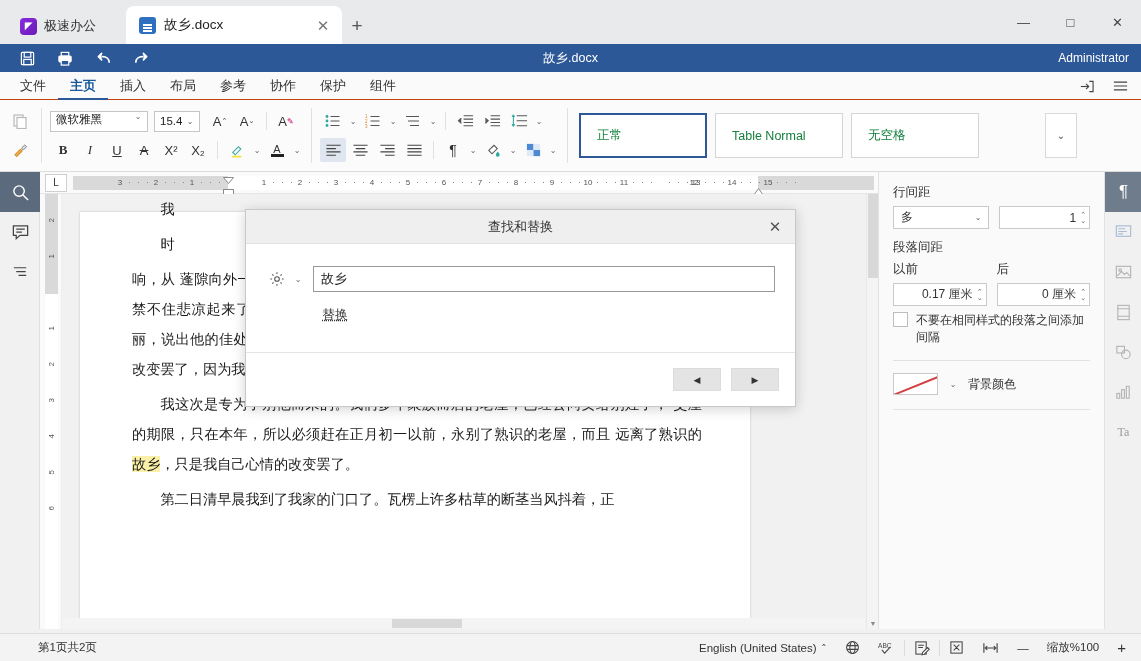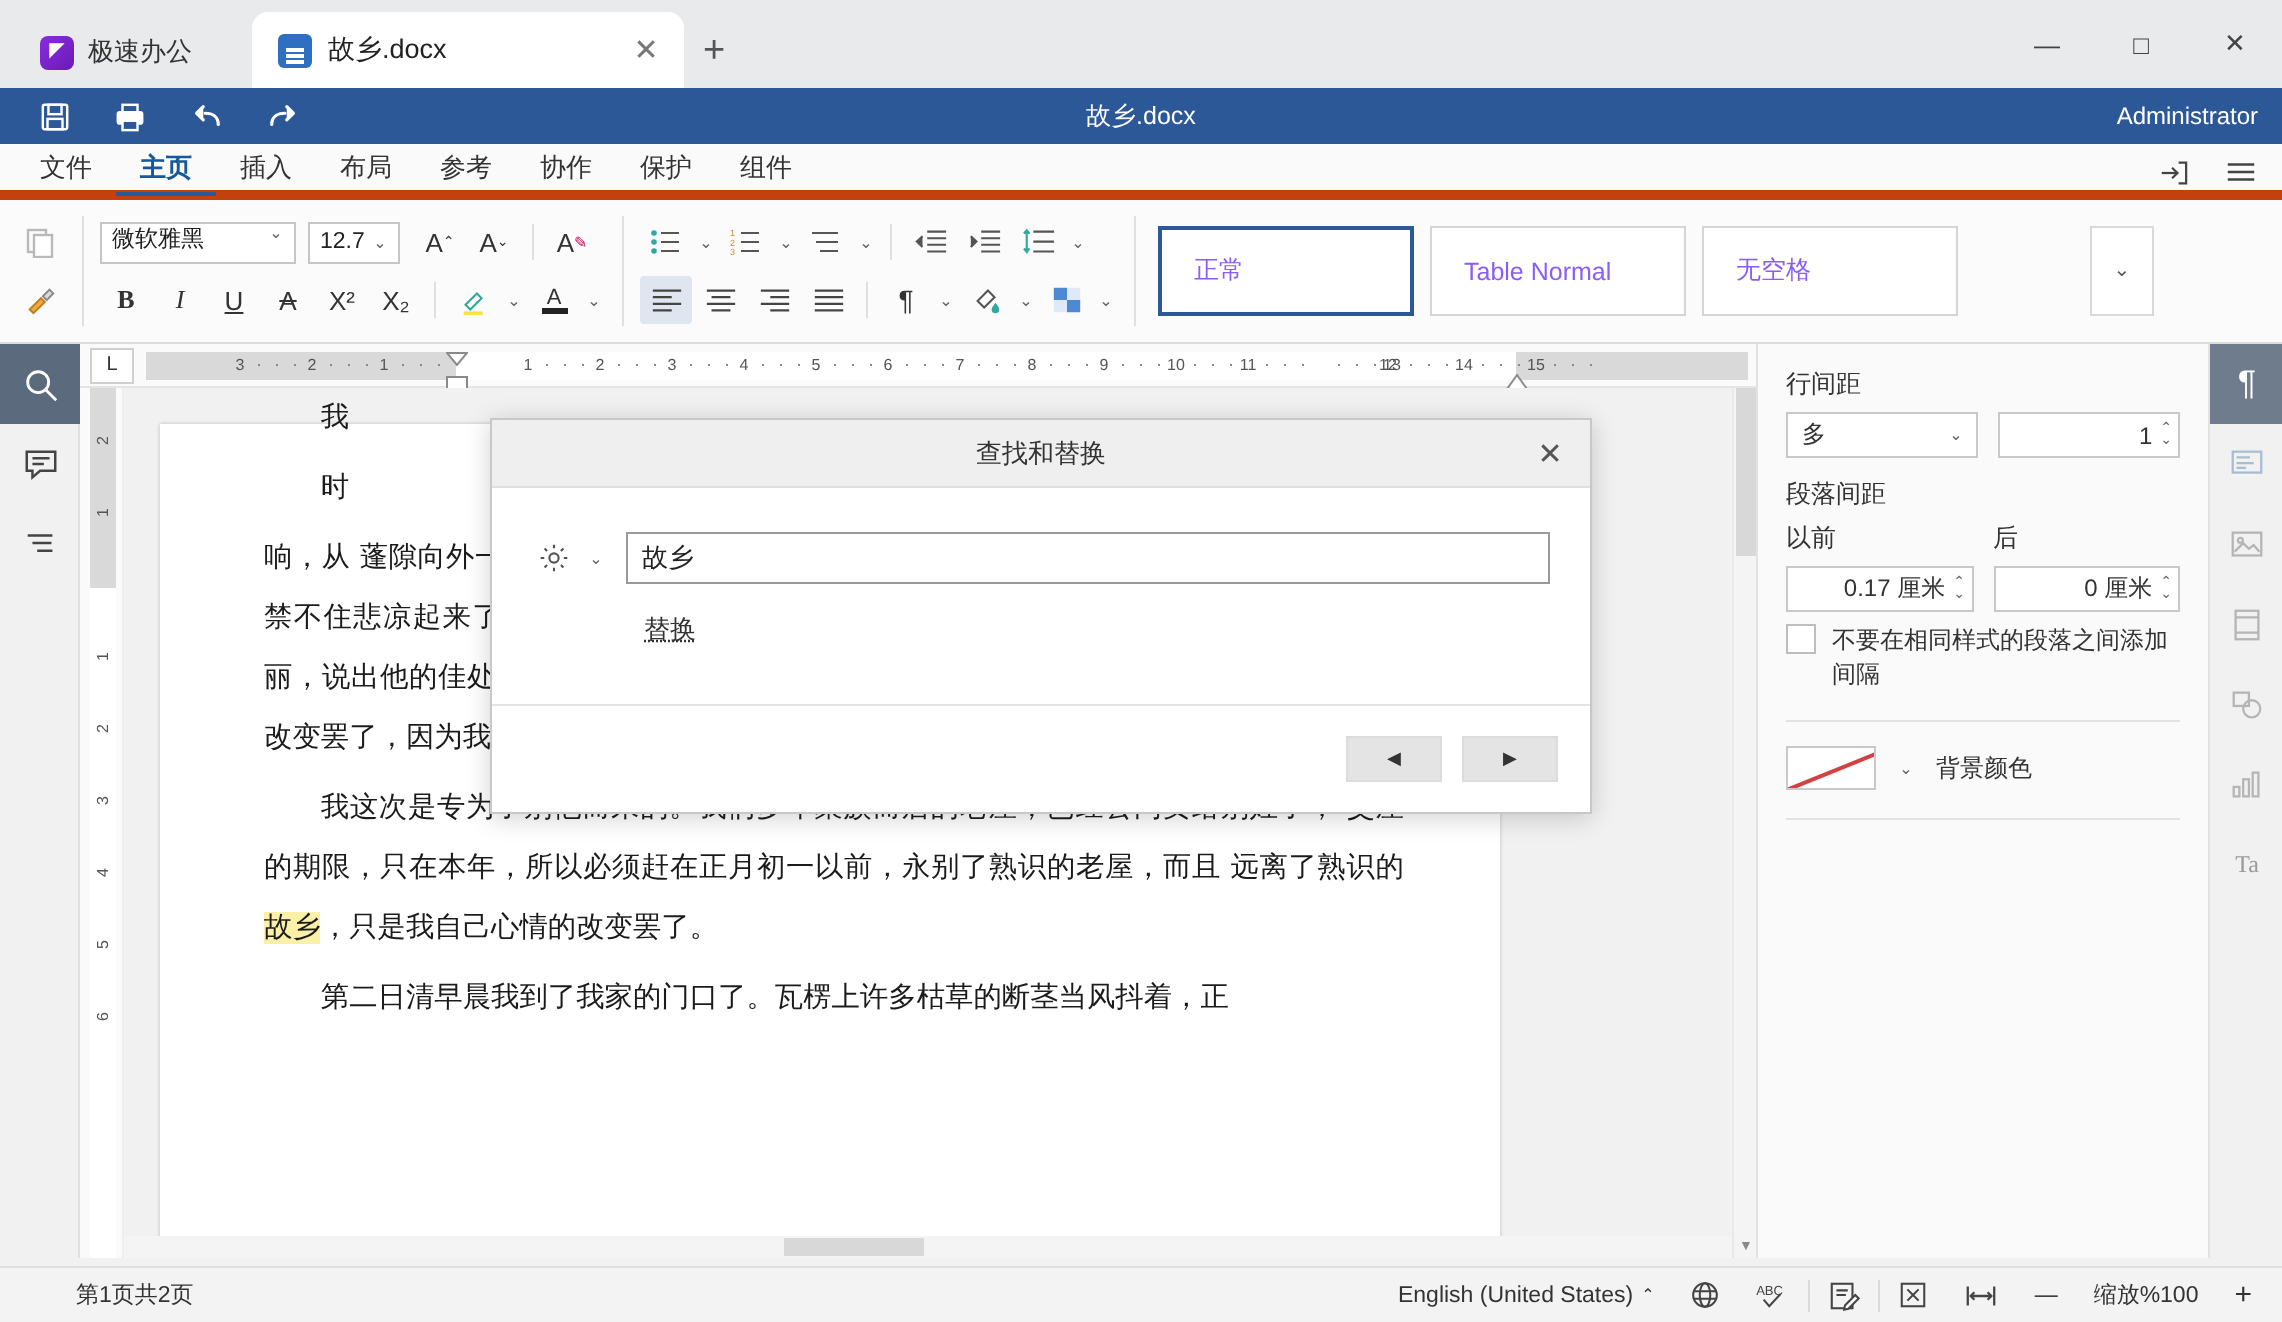--- a/index.html
+++ b/index.html
@@ -60,21 +60,21 @@
     color:#fff;font-size:12px;
   }
   .doctitle{
     position:absolute;left:0;top:0;width:1141px;height:28px;line-height:28px;
     text-align:center;color:#fff;font-size:12.5px;pointer-events:none;
   }
 
   
   .menubar{
     position:absolute;left:0;top:72px;width:1141px;height:28px;
-    background:#fafafa;border-bottom:5px solid #c2410c;
+    background:#fafafa;border-bottom:1px solid #c2410c;
     display:flex;align-items:center;padding-left:8px;
   }
   .mi{ padding:0 12px;height:28px;line-height:28px;font-size:13px;color:#333;cursor:pointer;}
   .mi.active{ color:#16599b; border-bottom:2px solid #2c5898; font-weight:bold;}
   .menuright{position:absolute;right:4px;top:0;height:28px;display:flex;align-items:center;}
   .menuright .mr{width:34px;height:28px;display:flex;align-items:center;justify-content:center;color:#444;cursor:pointer;}
 
   
   .ribbon{
     position:absolute;left:0;top:100px;width:1141px;height:72px;
@@ -103,21 +103,21 @@
   }
   .fontbox span:first-child{flex:1;white-space:nowrap;overflow:hidden;}
   .sizebox{
     width:46px;height:21px;border:1px solid #c6c6c6;background:#fff;
     display:flex;align-items:center;padding:0 3px 0 5px;font-size:11.5px;color:#222;margin-left:5px;
   }
   .sizebox span:first-child{flex:1;}
   .styles{display:flex;align-items:center;gap:8px;padding:0 8px;}
   .stylebox{
     width:128px;height:45px;border:1px solid #d5d5d5;background:#fff;
-    display:flex;align-items:center;padding-left:16px;font-size:12.5px;color:#8b5cf6;cursor:pointer;
+    display:flex;align-items:center;padding-left:16px;font-size:12.5px;color:#15803d;cursor:pointer;
   }
   .stylebox.sel{border:2px solid #2c5898;}
   .stylemore{
     width:32px;height:45px;border:1px solid #d9d9d9;background:#fff;
     display:flex;align-items:center;justify-content:center;color:#555;font-size:10px;cursor:pointer;
   }
 
   
   .leftrail{
     position:absolute;left:0;top:172px;width:40px;height:457px;background:#f1f1f1;
@@ -356,21 +356,21 @@
   <div class="rsep"></div>
 
   <div class="rgroup">
     <div class="rrow">
       <div class="line">
         <div class="fontbox">
           <span>微软雅黑</span>
           <span class="caret">⌄</span>
         </div>
         <div class="sizebox">
-          <span>12.7</span>
+          <span>15.4</span>
           <span class="caret">⌄</span>
         </div>
         <div class="tbtn" style="margin-left:6px">
           <span>A</span>
             <sup style="font-size:7px">⌃</sup>
         </div>
         <div class="tbtn">
           <span>A</span>
             <sup style="font-size:7px">⌄</sup>
         </div>

